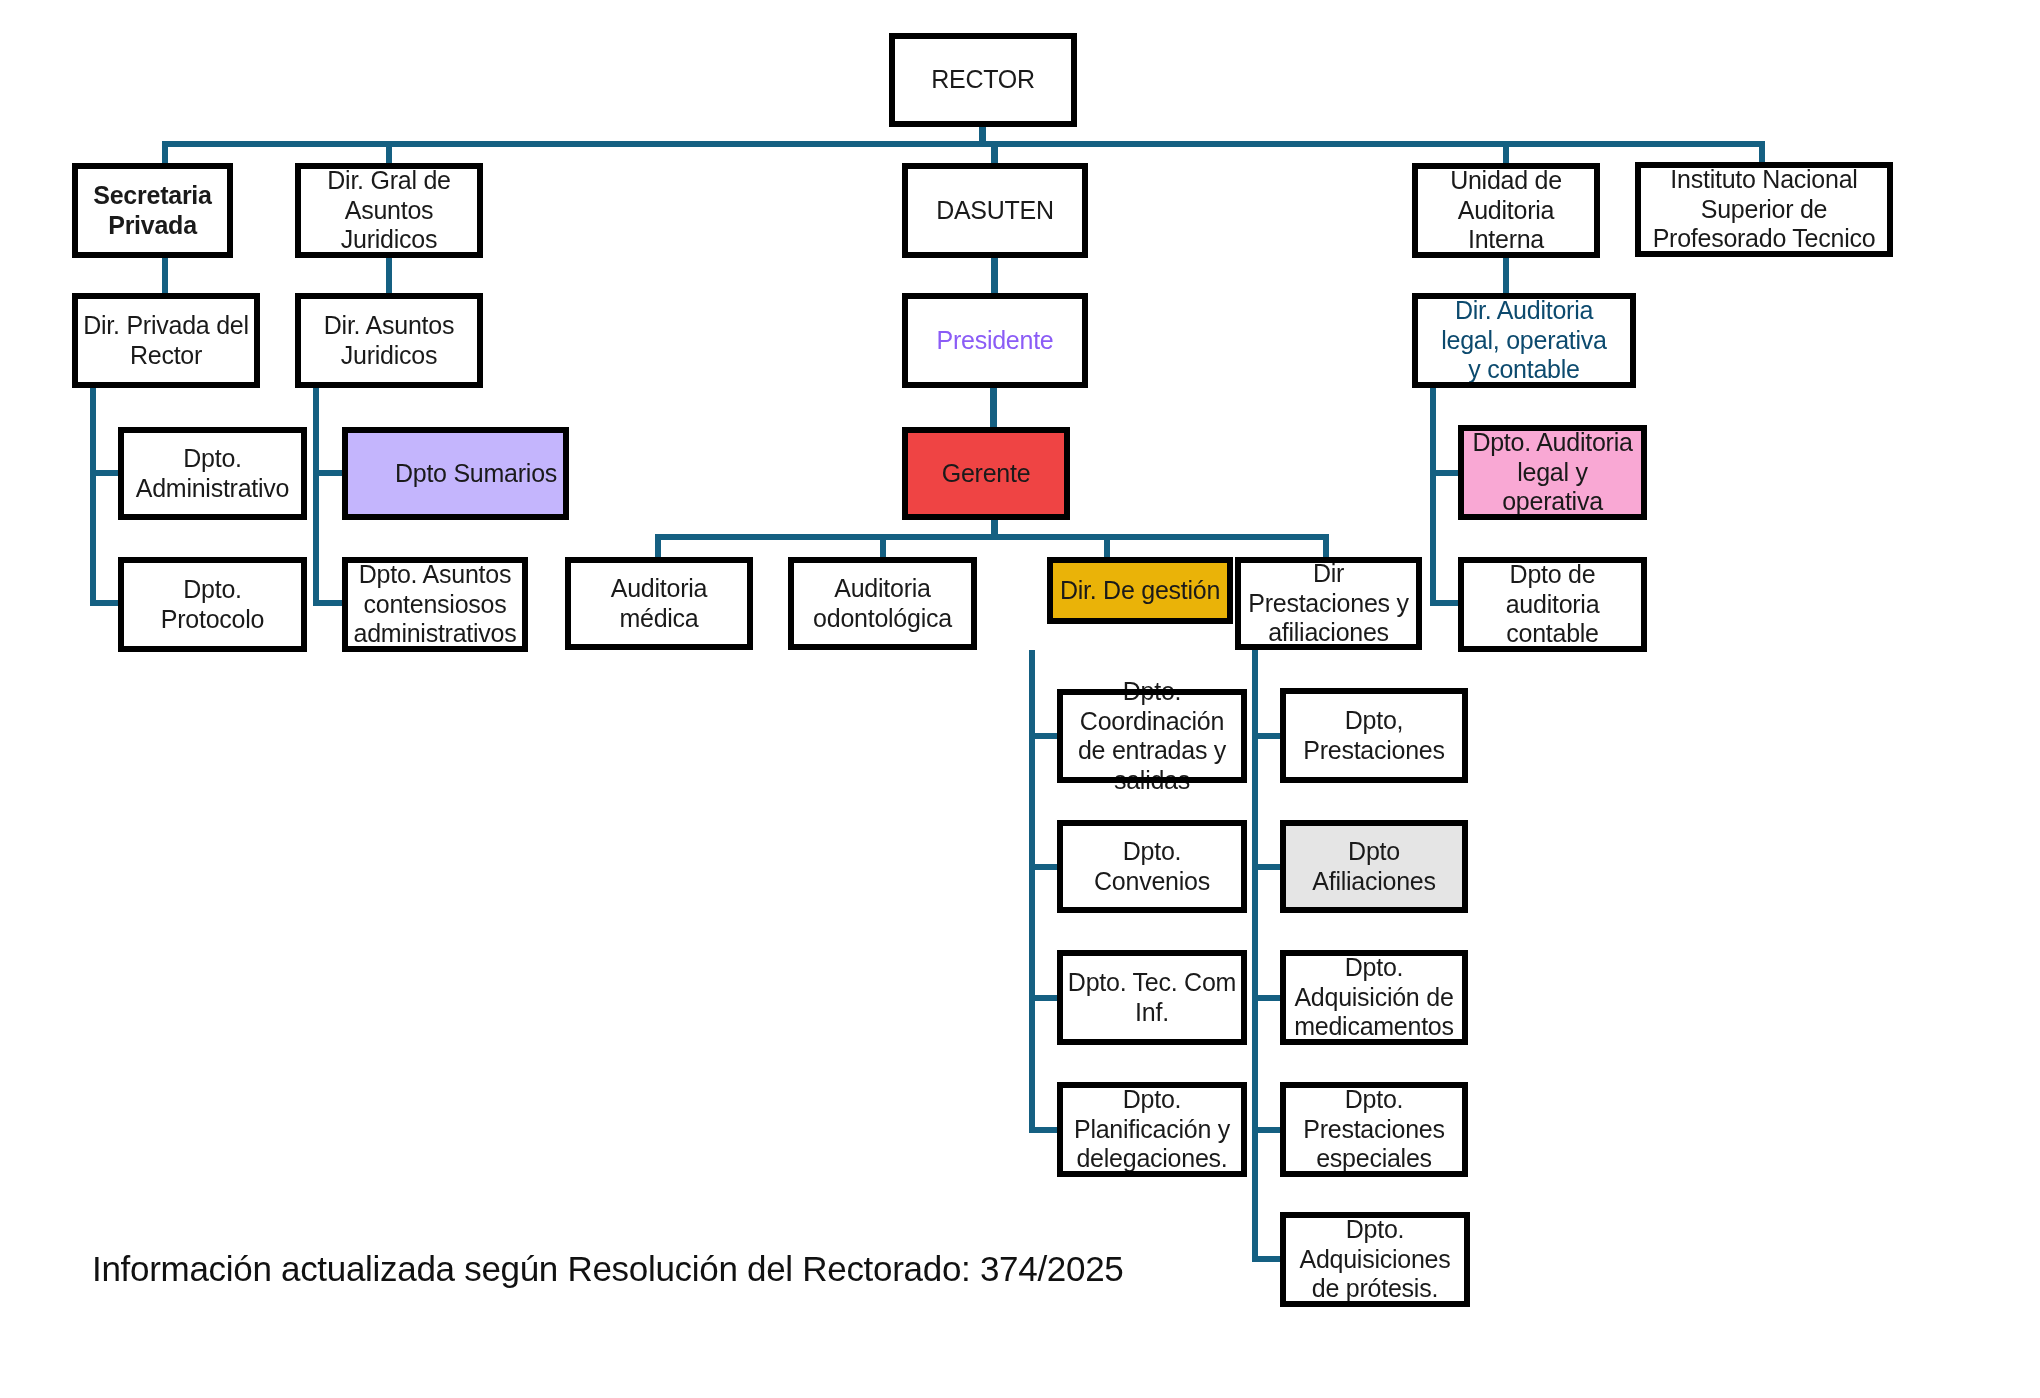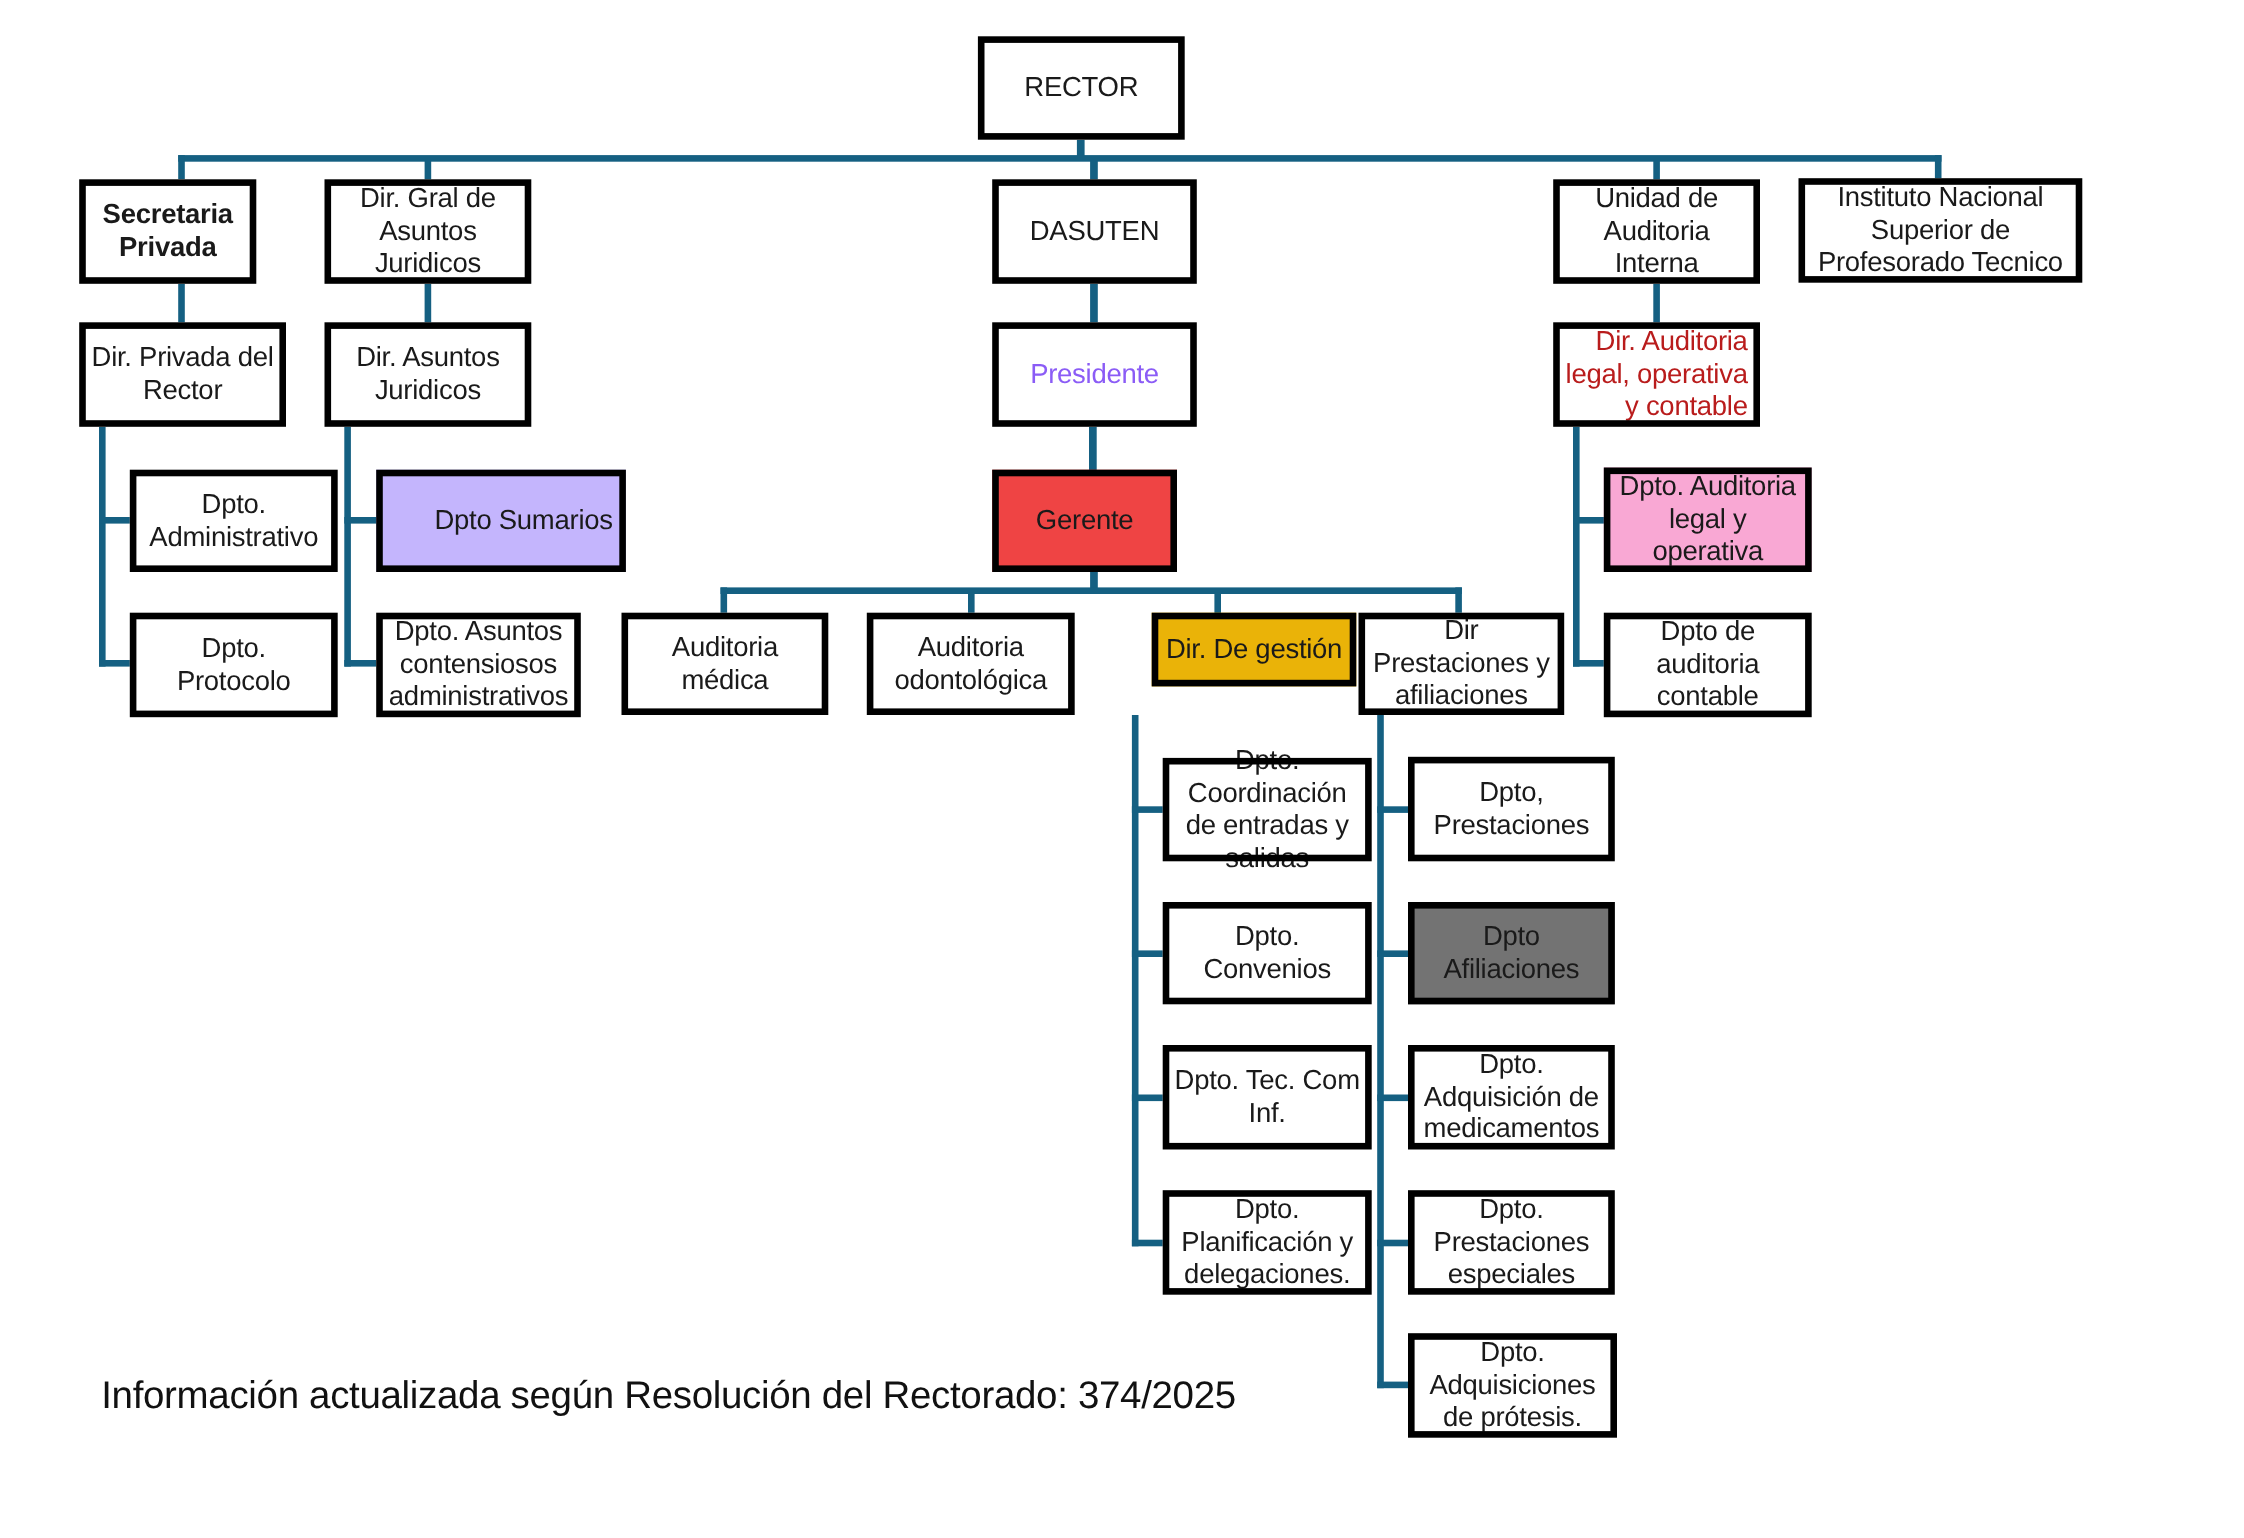--- a/index.html
+++ b/index.html
@@ -119,21 +119,21 @@
         <span class="lbl">Dir. Privada del
 Rector</span>
       </div>
       <div class="node" style="left: 295px; top: 293px; width: 188px; height: 95px; background: rgb(255, 255, 255); color: rgb(26, 26, 26);">
         <span class="lbl">Dir. Asuntos
 Juridicos</span>
       </div>
       <div class="node" style="left: 902px; top: 293px; width: 186px; height: 95px; background: rgb(255, 255, 255); color: #8b5cf6;">
         <span class="lbl">Presidente</span>
       </div>
-      <div class="node" style="left: 1412px; top: 293px; width: 188px; height: 95px; background: rgb(255, 255, 255); color: #b91c1c; text-align: right;">
+      <div class="node" style="left: 1412px; top: 293px; width: 224px; height: 95px; background: rgb(255, 255, 255); color: #0c4a6e;">
         <span class="lbl">Dir. Auditoria
 legal, operativa
 y contable</span>
       </div>
       <div class="node" style="left: 118px; top: 427px; width: 189px; height: 93px; background: rgb(255, 255, 255); color: rgb(26, 26, 26);">
         <span class="lbl">Dpto.
 Administrativo</span>
       </div>
       <div class="node" style="left: 342px; top: 427px; width: 186px; height: 93px; background: #c4b5fd; color: rgb(26, 26, 26); padding-left: 41px;">
         <span class="lbl">Dpto Sumarios</span>
@@ -183,21 +183,21 @@
 salidas</span>
       </div>
       <div class="node" style="left: 1280px; top: 688px; width: 188px; height: 95px; background: rgb(255, 255, 255); color: rgb(26, 26, 26);">
         <span class="lbl">Dpto,
 Prestaciones</span>
       </div>
       <div class="node" style="left: 1057px; top: 820px; width: 190px; height: 93px; background: rgb(255, 255, 255); color: rgb(26, 26, 26);">
         <span class="lbl">Dpto.
 Convenios</span>
       </div>
-      <div class="node" style="left: 1280px; top: 820px; width: 188px; height: 93px; background: #737373; color: rgb(26, 26, 26);">
+      <div class="node" style="left: 1280px; top: 820px; width: 188px; height: 93px; background: #e5e5e5; color: rgb(26, 26, 26);">
         <span class="lbl">Dpto
 Afiliaciones</span>
       </div>
       <div class="node" style="left: 1057px; top: 950px; width: 190px; height: 95px; background: rgb(255, 255, 255); color: rgb(26, 26, 26);">
         <span class="lbl">Dpto. Tec. Com
 Inf.</span>
       </div>
       <div class="node" style="left: 1280px; top: 950px; width: 188px; height: 95px; background: rgb(255, 255, 255); color: rgb(26, 26, 26);">
         <span class="lbl">Dpto.
 Adquisición de

